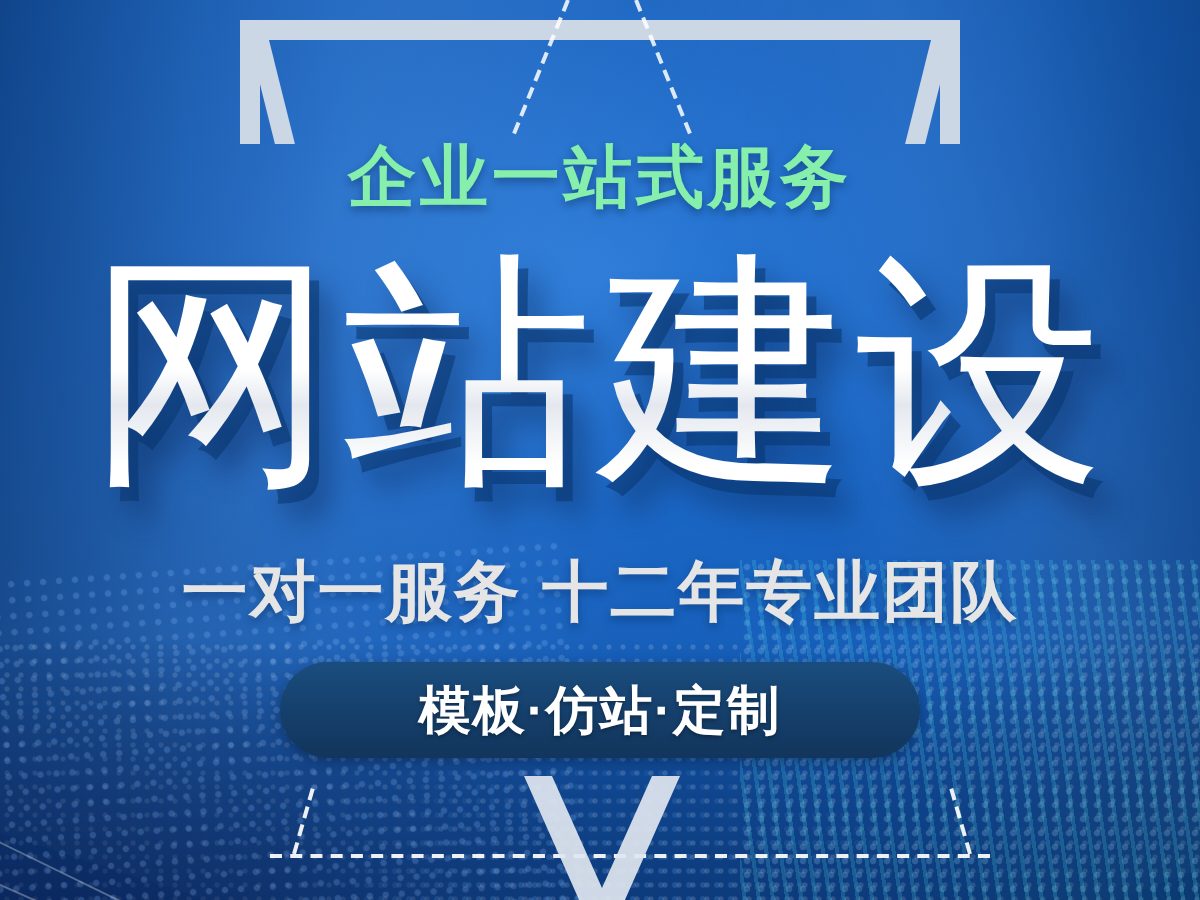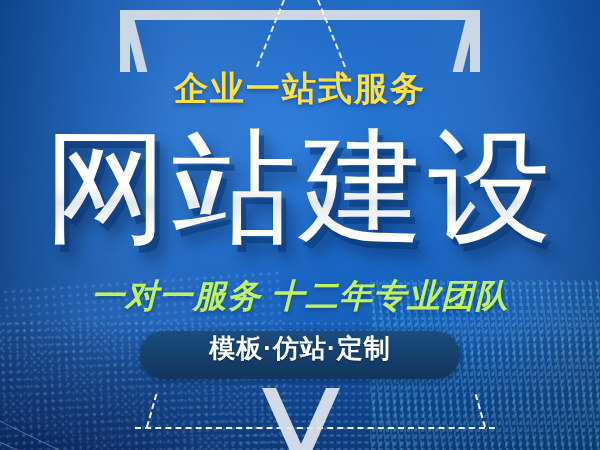--- a/index.html
+++ b/index.html
@@ -157,39 +157,39 @@
 
   
   .pill {
     position: absolute;
     left: 140px; top: 331px;
     width: 320px; height: 48px;
     background: linear-gradient(to bottom, #1a4d7e 0%, #153f6b 55%, #12355c 100%);
     border-radius: 24px;
     box-shadow: 0 2px 6px rgba(4,20,50,.35);
     display: flex;
-    align-items: flex-start;
+    align-items: center;
     justify-content: center;
   }
   .pill-text {
     color: #ffffff;
     font-size: 26px;
     font-weight: bold;
     letter-spacing: 1px;
     white-space: nowrap;
     text-shadow: 0 1px 2px rgba(0,0,0,.35);
   }
 
   
   .subtitle-top {
     position: absolute;
     left: 0; top: 66px;
     width: 100%;
     text-align: center;
-    color: #fde047;
+    color: #86efac;
     font-size: 34px;
     font-weight: bold;
     letter-spacing: 2px;
     text-shadow: 0 2px 4px rgba(6,35,80,.45);
   }
 
   .main-title {
     position: absolute;
     left: 0; top: 122px;
     width: 100%;
@@ -206,27 +206,26 @@
     -webkit-text-fill-color: transparent;
     filter: drop-shadow(5px 7px 0px rgba(10,52,110,.55))
             drop-shadow(8px 11px 7px rgba(6,32,78,.45));
   }
 
   .subtitle-bottom {
     position: absolute;
     left: 0; top: 274px;
     width: 100%;
     text-align: center;
-    color: #bef264;
+    color: #e5e5e5;
     font-size: 33px;
     font-weight: bold;
     letter-spacing: 1px;
     white-space: nowrap;
     text-shadow: 0 2px 4px rgba(6,35,80,.40);
-    font-style: italic;
   }
 </style>
 </head>
 <body>
 
 <div id="banner">
 
   <div class="bg-base"></div>
   <div class="bg-left-shade"></div>
   <div class="bg-right-shade"></div>

